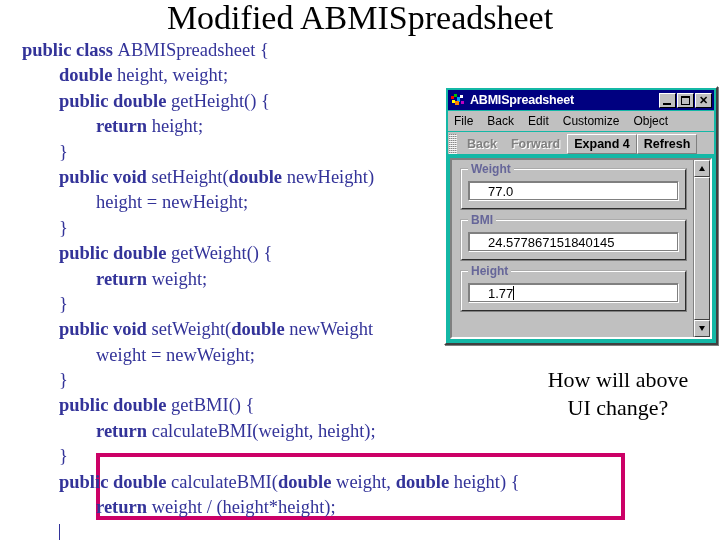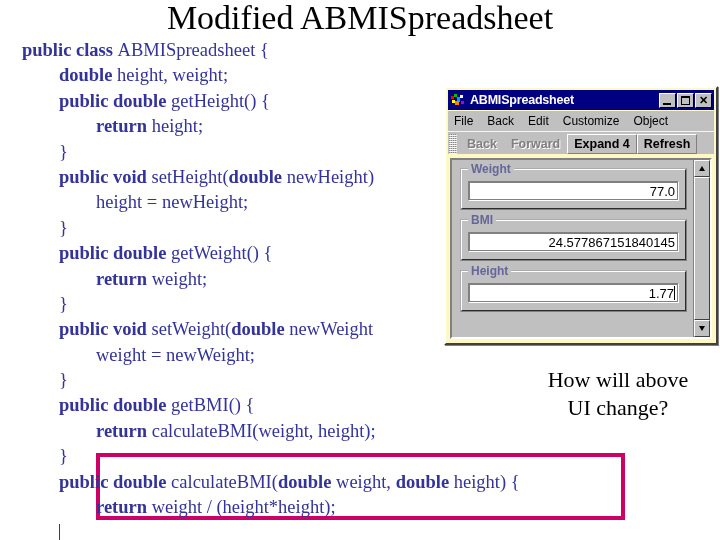--- a/index.html
+++ b/index.html
@@ -85,21 +85,21 @@
     z-index: 3;
   }
 
   
   #app-window {
     position: absolute;
     left: 444px;
     top: 86px;
     width: 274px;
     height: 259px;
-    background: #fef9c3;
+    background: #14b8a6;
     border-top: 2px solid #ffffff;
     border-left: 2px solid #ffffff;
     border-right: 2px solid #404040;
     border-bottom: 2px solid #404040;
     box-sizing: border-box;
     font-family: "Liberation Sans", sans-serif;
     z-index: 5;
     box-shadow: 1px 1px 0 #808080;
   }
 
@@ -280,28 +280,27 @@
   .text-field {
     background: #ffffff;
     border-top: 2px solid #808080;
     border-left: 2px solid #808080;
     border-right: 2px solid #ffffff;
     border-bottom: 2px solid #ffffff;
     outline: 1px solid #808080;
     outline-offset: -2px;
     height: 20px;
     line-height: 17px;
-    padding: 0 2px;
+    padding: 0 18px;
     box-sizing: border-box;
     font-family: "Liberation Sans", sans-serif;
     font-size: 13px;
     color: #000000;
     white-space: nowrap;
     overflow: hidden;
-    text-align: right;
   }
   .field-caret {
     display: inline-block;
     width: 1px;
     height: 14px;
     background: #000000;
     vertical-align: -2px;
   }
 
   

